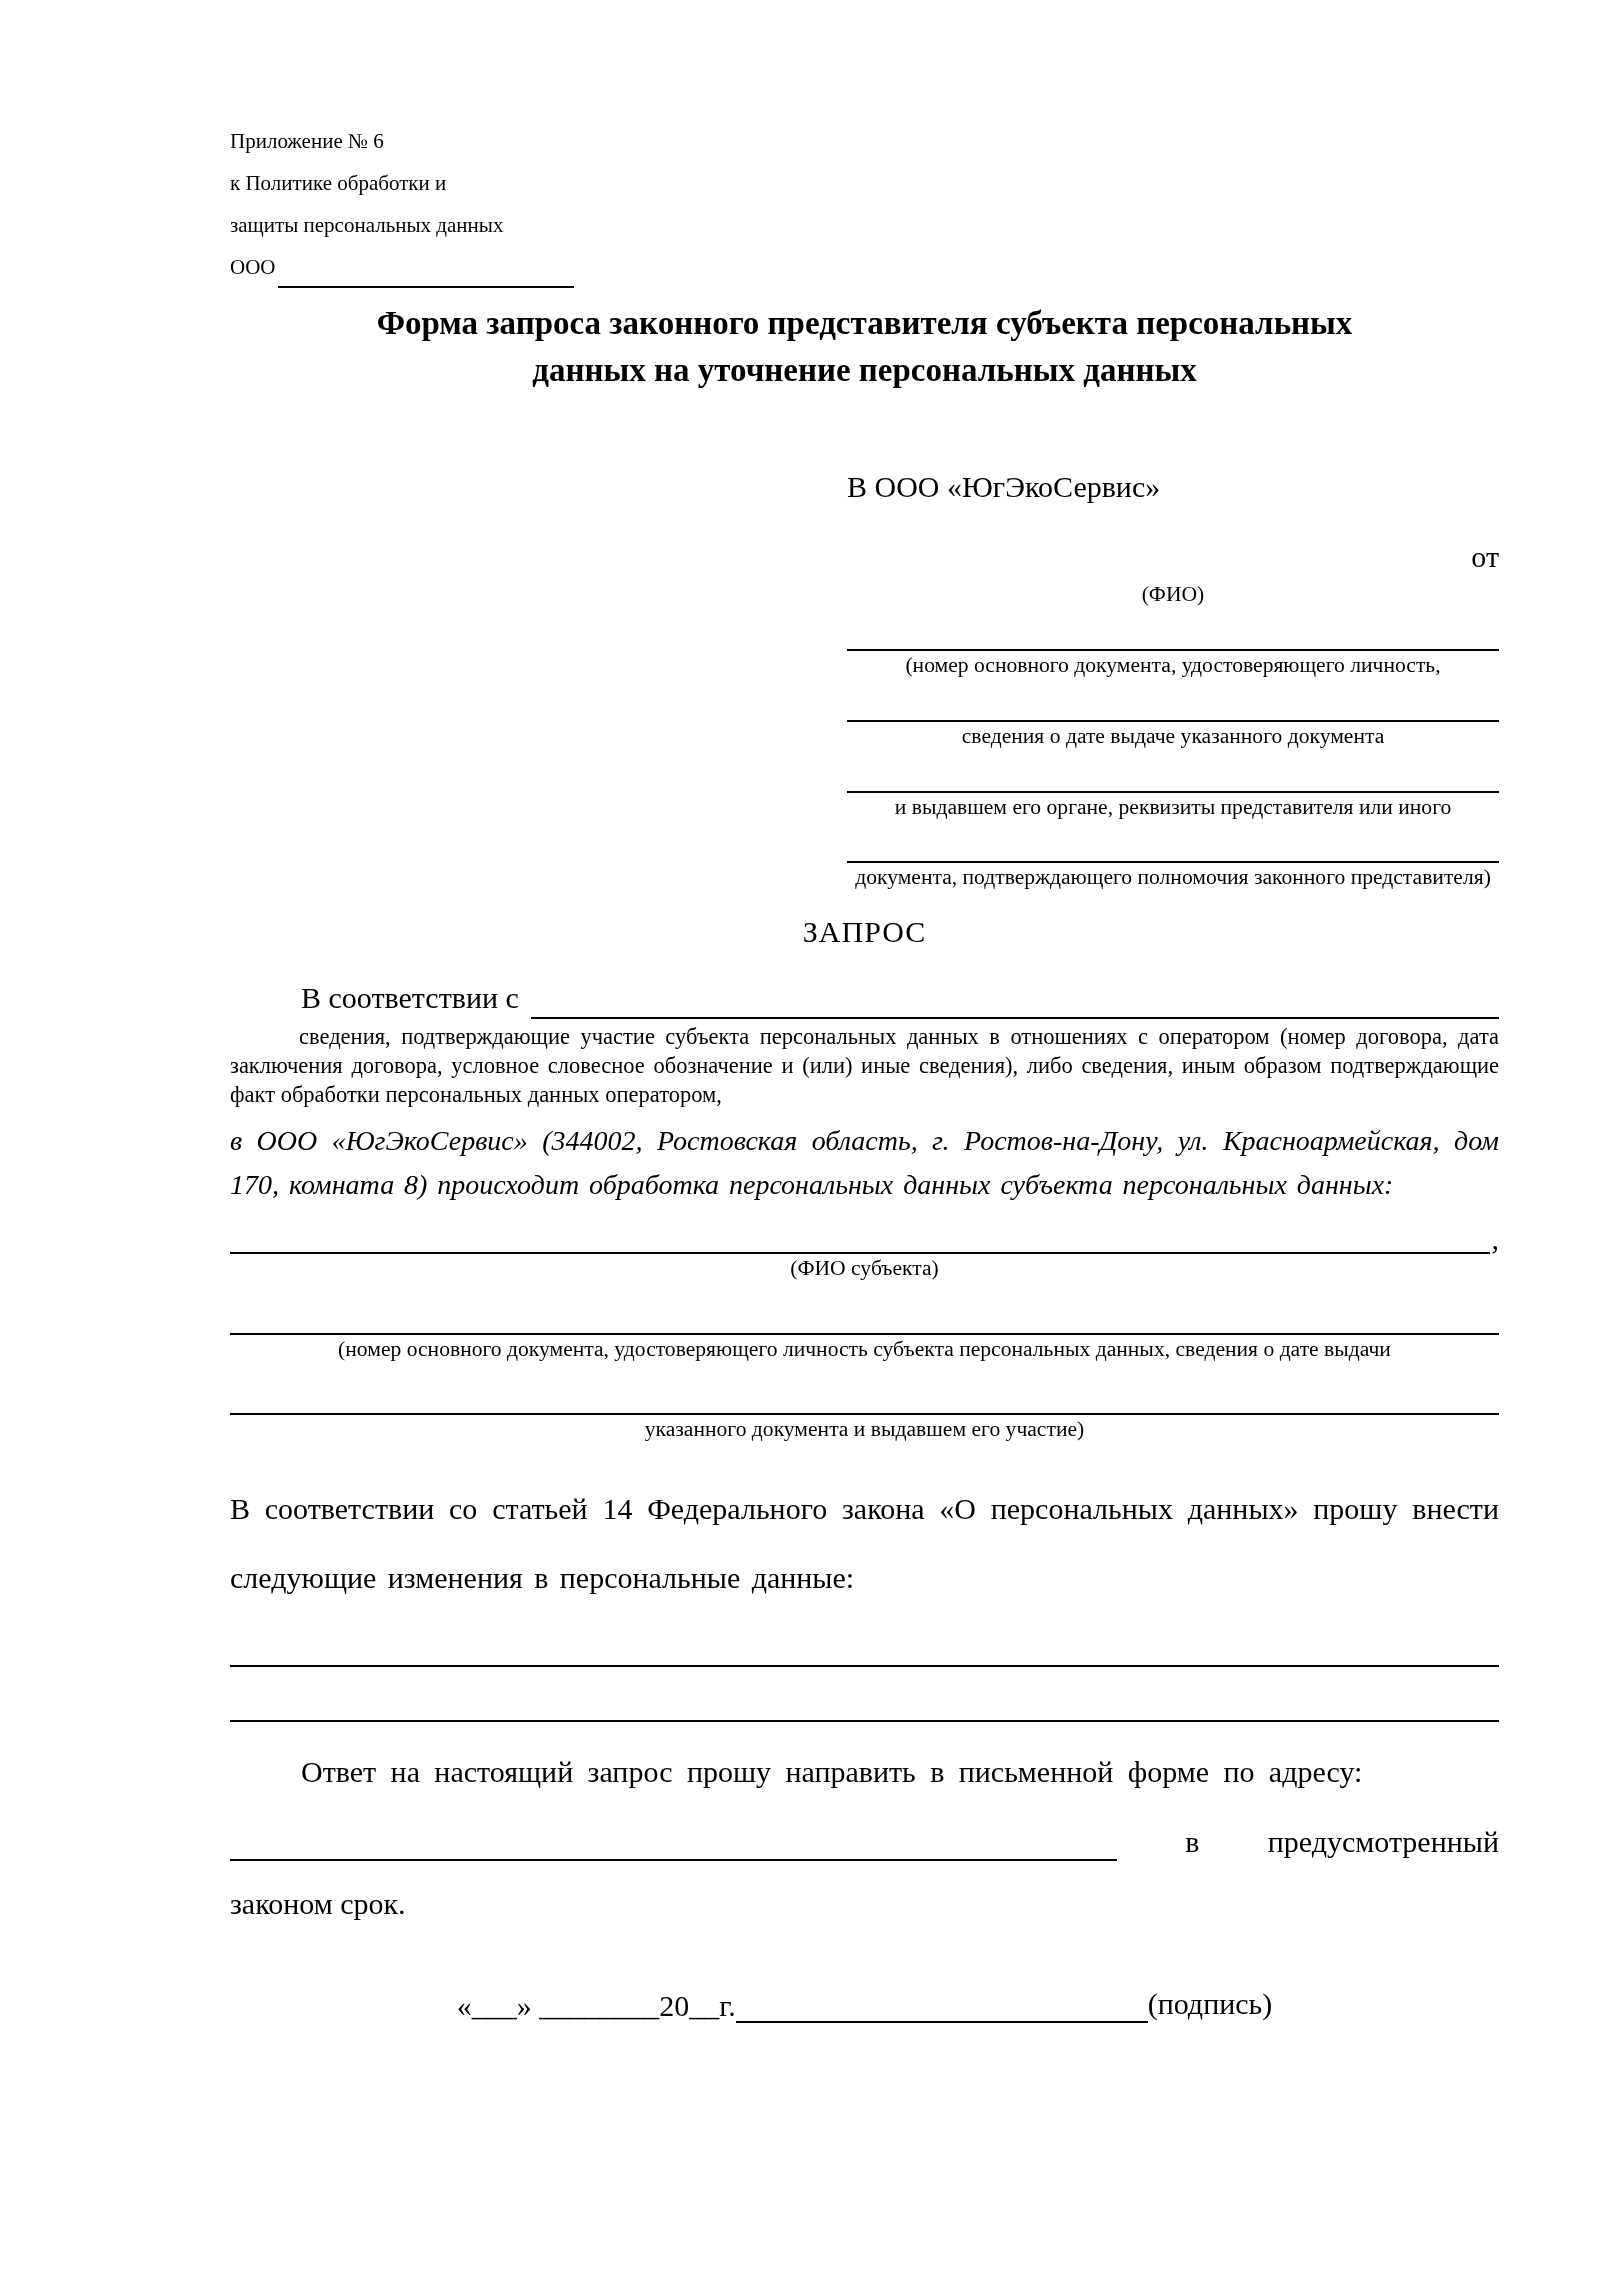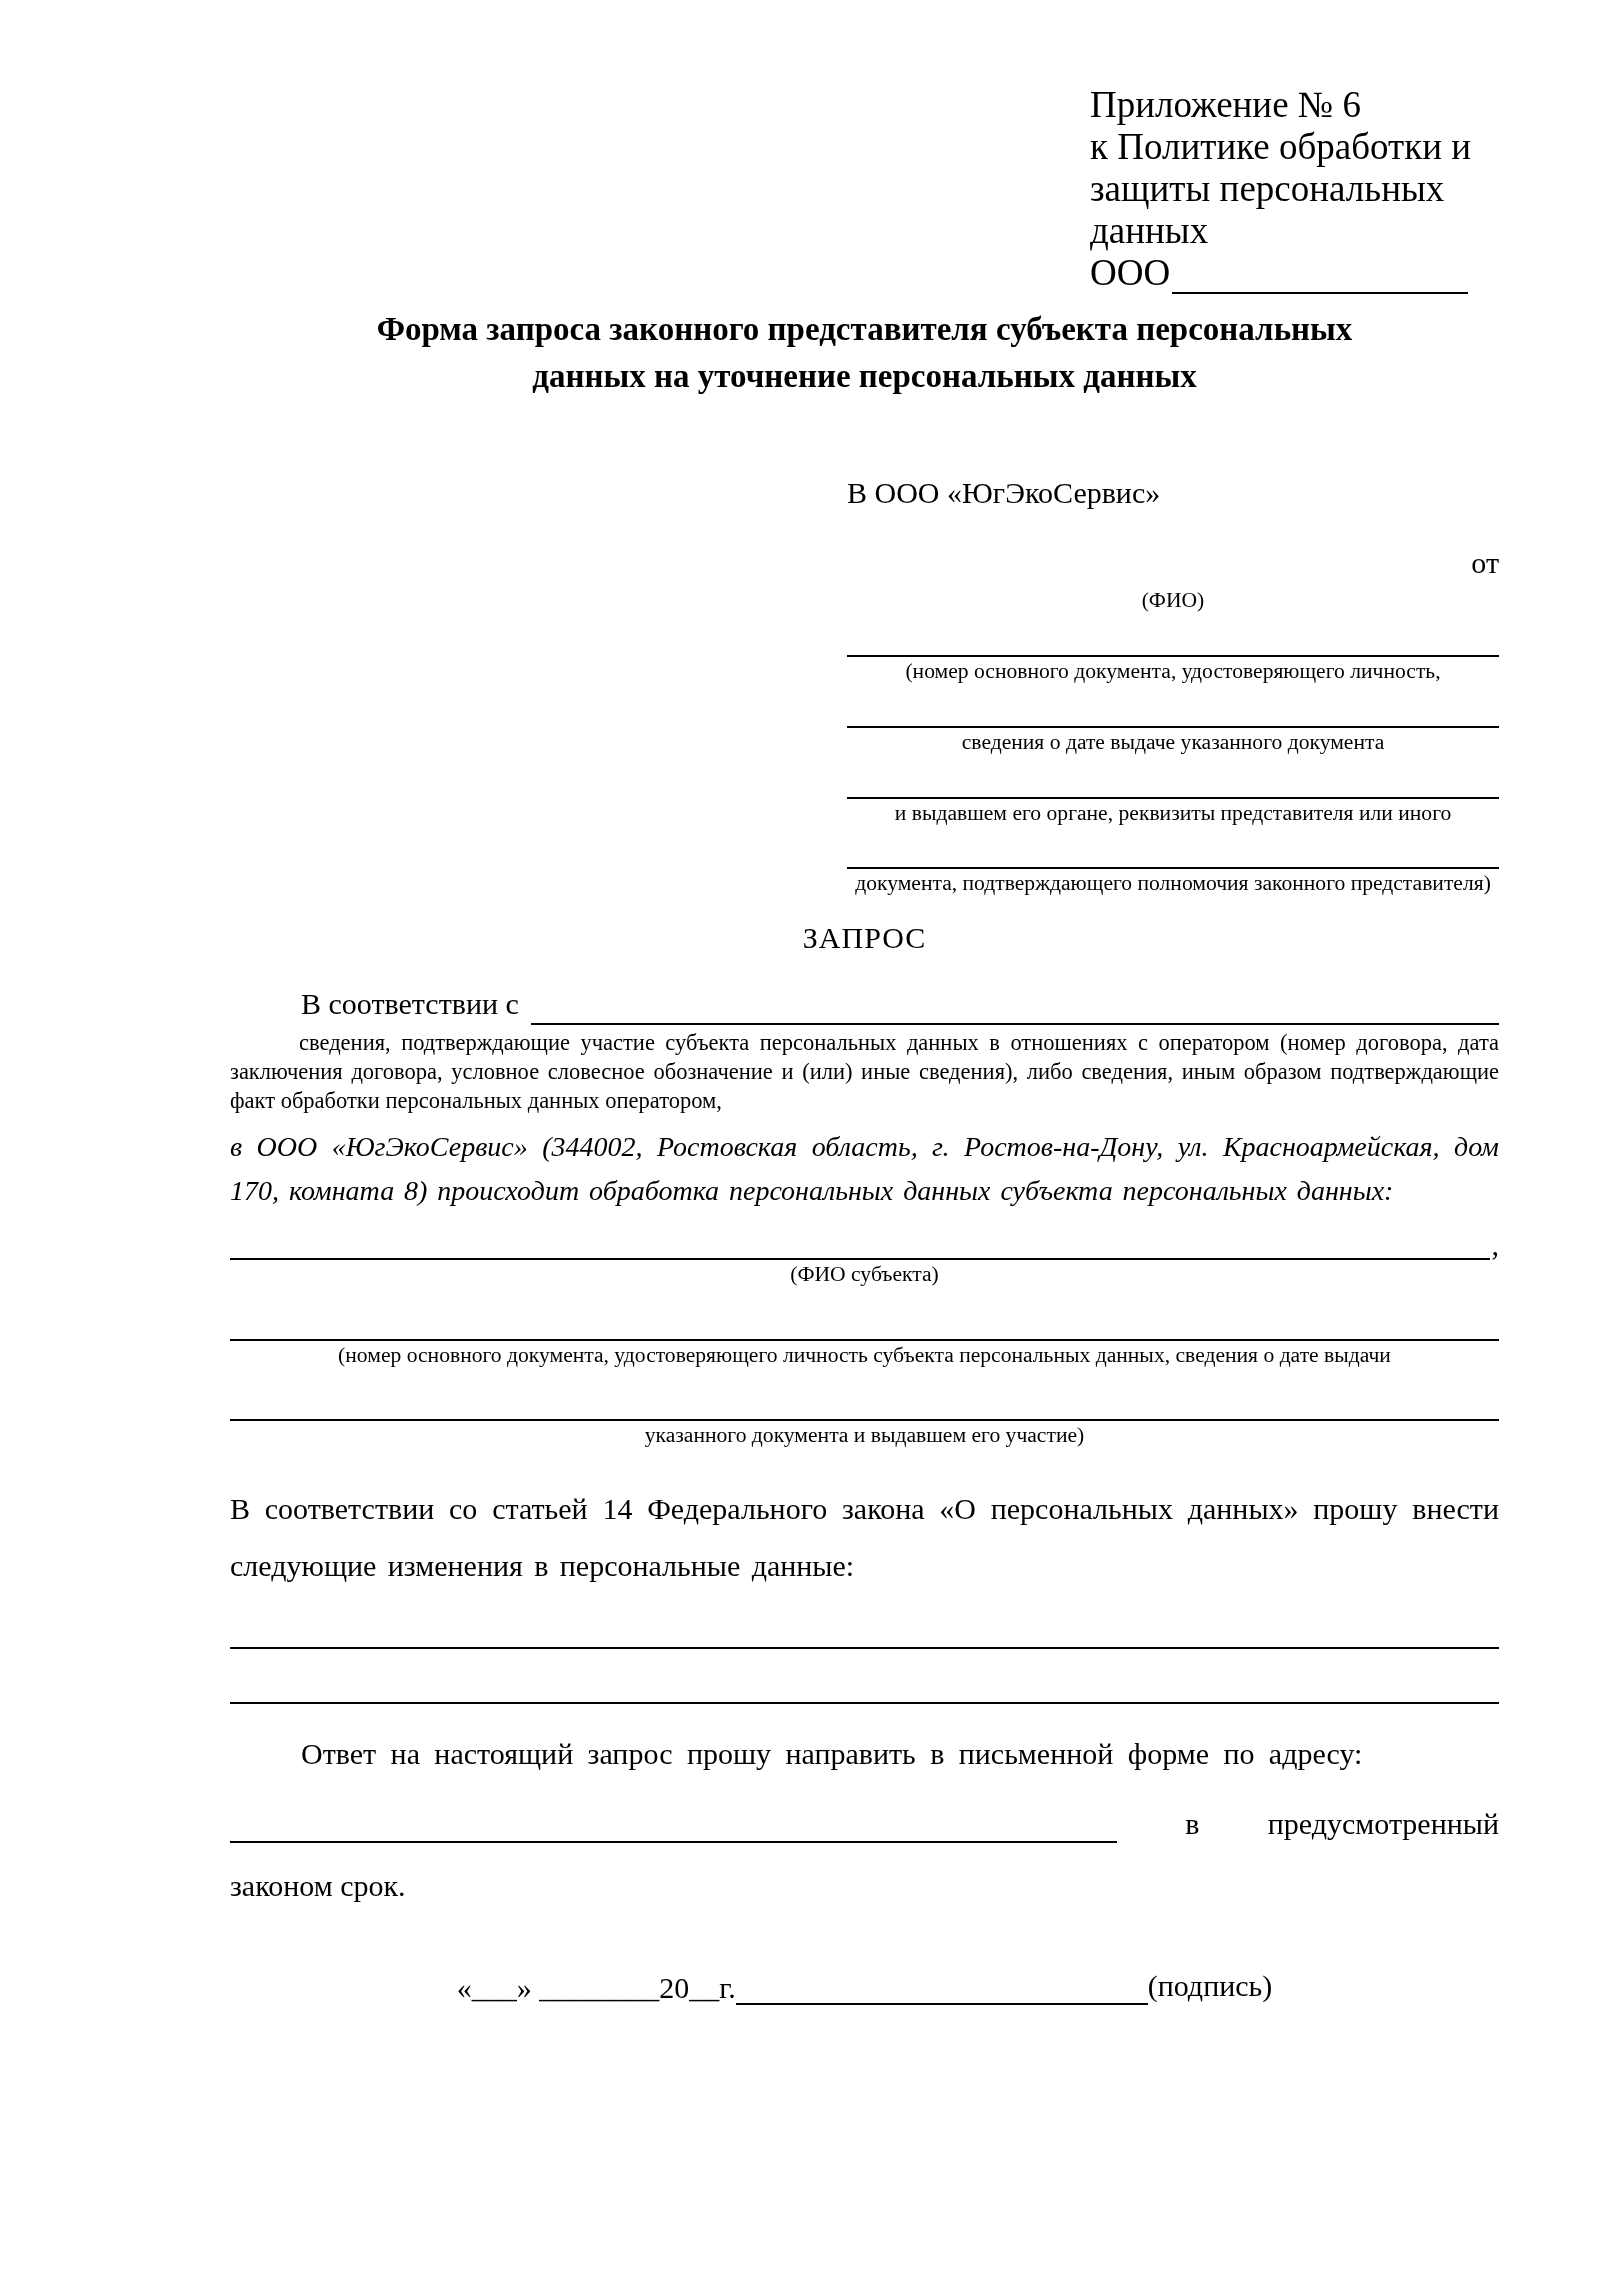--- a/index.html
+++ b/index.html
@@ -6,21 +6,21 @@
   html,body { background:#ffffff; }
   .page {
     width:1621px; height:2293px;
     background:#ffffff; color:#000;
     font-family:"Liberation Serif","DejaVu Serif",serif;
     overflow:hidden; position:relative;
   }
   .content { padding:0 122px 0 230px; }
 
   
-  .top-note { padding-top:84px; margin-left:860px; font-size:37px; line-height:42px; }
+  .top-note { padding-top:120px; font-size:21px; line-height:42px; }
   .org-row { display:flex; align-items:flex-end; }
   .org-blank { width:296px; height:33px; border-bottom:2px solid #000; margin-left:2px; }
 
   
   .title { margin-top:11.8px; font-size:33px; font-weight:bold; text-align:center; line-height:47px; }
 
   
   .addr { margin-left:617px; margin-top:71px; font-size:30px; }
   .addr-to { line-height:43px; }
   .from-row { display:flex; align-items:flex-end; margin-top:27.4px;flex-direction:column; }
@@ -36,21 +36,21 @@
   .accord-row { display:flex; align-items:flex-end; margin-top:27.4px; font-size:30px; }
   .accord-row .lbl { line-height:43px; margin-left:71px; }
   .accord-row .fill { margin-left:11.8px; }
   .footnote { font-size:22.5px; line-height:29px; text-align:justify; text-indent:69px; margin-top:2.9px; }
   .op-par { font-size:28px; line-height:44px; text-align:justify; margin-top:10px; word-spacing:2.9px;font-style:italic; }
 
   .field { margin-top:13.7px; }
   .frow { display:flex; align-items:flex-end; }
   .comma { font-size:30px; line-height:31px; padding-left:2px; }
 
-  .art-par { margin-top:31px; font-size:30px; line-height:57px; text-align:justify; word-spacing:3.9px; }
+  .art-par { margin-top:31px; font-size:30px; line-height:69px; text-align:justify; word-spacing:3.9px; }
   .wline { height:55px; border-bottom:2.9px solid #000; }
 
   .reply1 { margin-top:33px; font-size:30px; text-indent:71px; word-spacing:6.9px; }
   .reply2 { display:flex; justify-content:space-between; align-items:flex-end; margin-top:33px; font-size:30px; }
   .addr-fill { width:887px; height:33px; border-bottom:2.9px solid #000; }
   .reply2 span { line-height:39px; }
   .reply3 { margin-top:25.5px; font-size:30px; }
 
   .footer { display:flex; justify-content:center; align-items:flex-end; margin-top:63px; font-size:30px; }
   .sig-group { display:flex; align-items:flex-end; }

